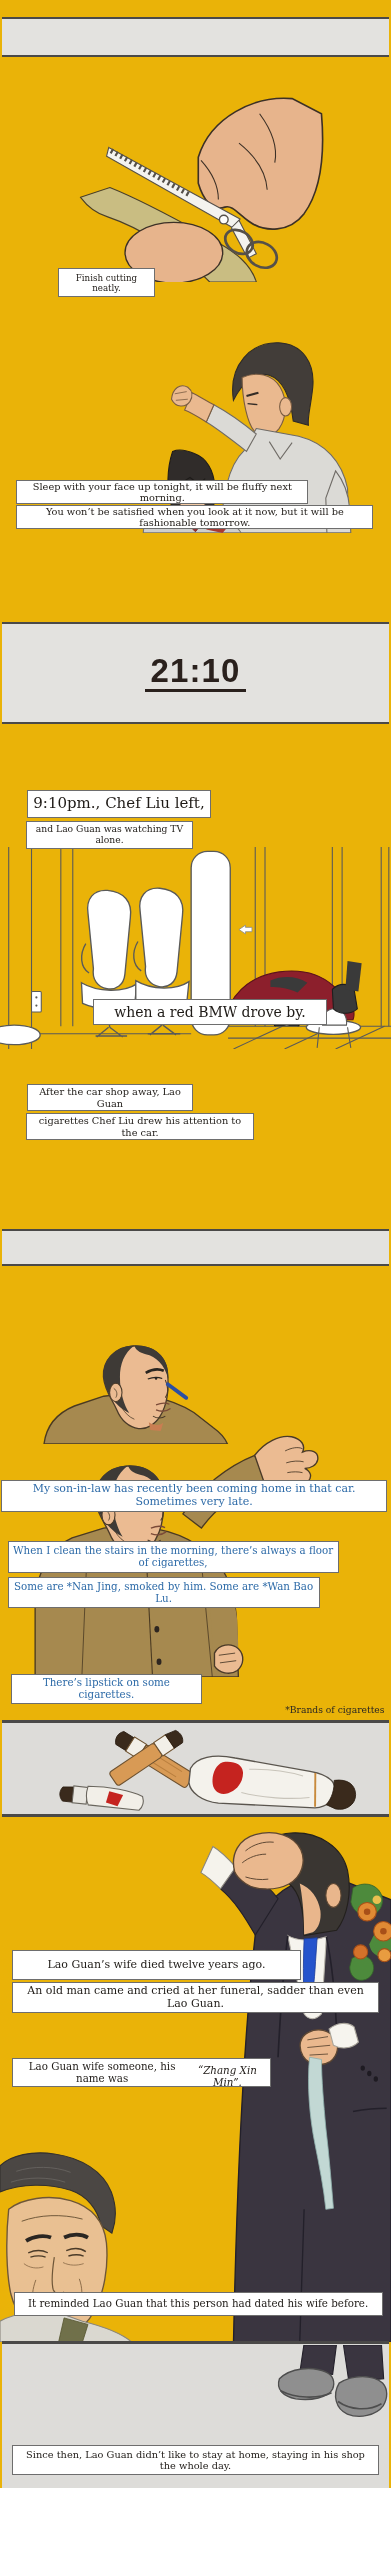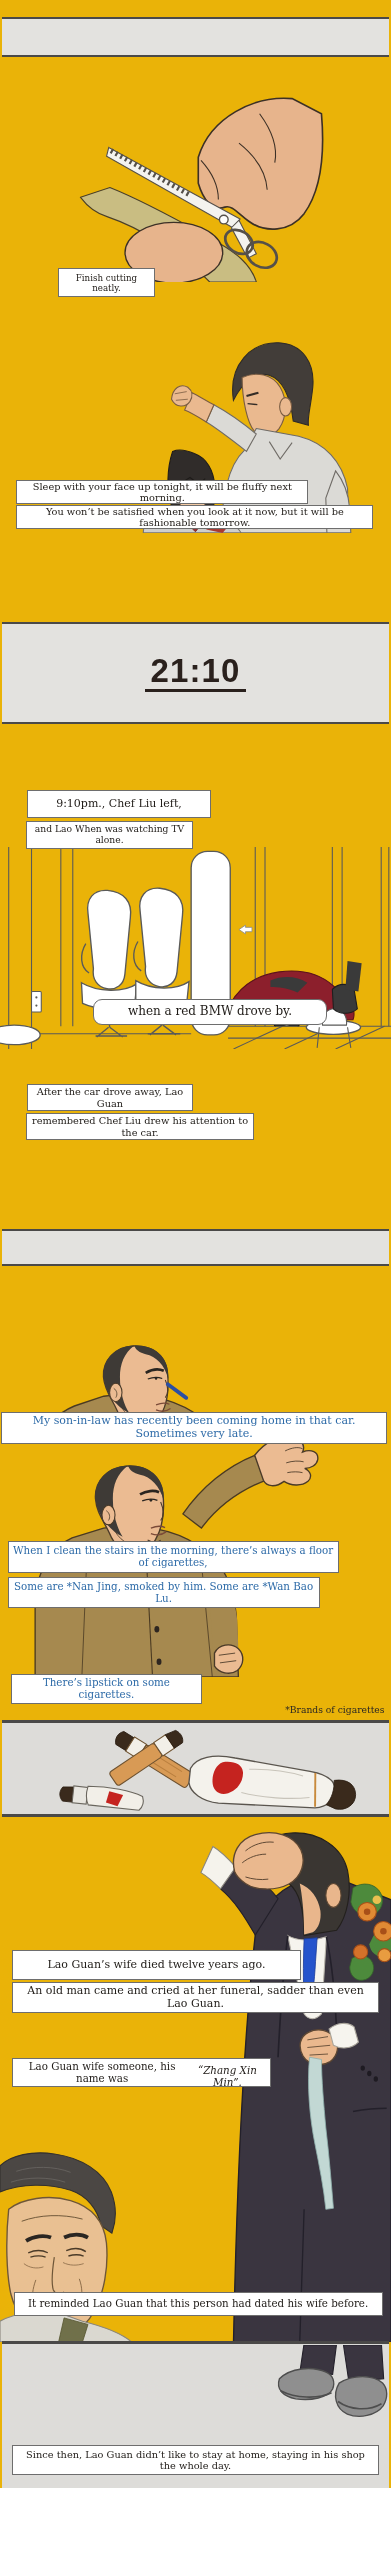--- a/index.html
+++ b/index.html
@@ -76,25 +76,25 @@
     <span>Sleep with your face up tonight, it will be fluffy next morning.</span>
   </div>
   <div class="cap" style="left:16.3px;top:505px;width:357px;height:24px;">
     <span>You won’t be satisfied when you look at it now, but it will be fashionable tomorrow.</span>
   </div>
 
   <div class="band" style="top:622px;height:102px;display:flex;align-items:center;justify-content:center;">
     <div class="time">21:10</div>
   </div>
 
-  <div class="cap" style="left:27px;top:790px;width:184px;height:28px;font-size:11px;">
+  <div class="cap" style="left:27px;top:790px;width:184px;height:28px;font-size:15px;">
     <span>9:10pm., Chef Liu left,</span>
   </div>
   <div class="cap" style="left:26px;top:821px;width:167px;height:28px;font-size:9.2px;">
-    <span>and Lao When was watching TV alone.</span>
+    <span>and Lao Guan was watching TV alone.</span>
   </div>
 
   <svg style="left:0;top:847px;" width="391" height="202" viewBox="0 0 720 372">
     <g stroke="#5a5a58" stroke-width="2" fill="none">
       <line x1="16" y1="0" x2="16" y2="372"></line>
         <line x1="58" y1="0" x2="58" y2="372"></line>
       <line x1="112" y1="0" x2="112" y2="330"></line>
         <line x1="134" y1="0" x2="134" y2="330"></line>
       <line x1="470" y1="0" x2="470" y2="330"></line>
         <line x1="488" y1="0" x2="488" y2="330"></line>
@@ -137,29 +137,29 @@
     <circle cx="67" cy="277" r="2" fill="#5a5a58"></circle>
       <circle cx="67" cy="292" r="2" fill="#5a5a58"></circle>
     <ellipse cx="26" cy="346" rx="48" ry="18" fill="#ffffff" stroke="#5a5a58" stroke-width="2.5"></ellipse>
     <ellipse cx="614" cy="332" rx="50" ry="13" fill="#ffffff" stroke="#5a5a58" stroke-width="2.5"></ellipse>
     <path d="M588,332 L584,370 M640,332 L646,370" stroke="#5a5a58" stroke-width="2" fill="none"></path>
     <path d="M594,328 C592,308 604,296 618,298 C632,300 640,312 638,328 Z" fill="#ffffff" stroke="#5a5a58" stroke-width="2"></path>
     <path d="M612,262 C624,250 642,250 652,262 L658,298 C644,310 624,308 614,298 Z" fill="#3a3a3a" stroke="#1e1e1e" stroke-width="2"></path>
     <path d="M640,210 L666,214 L660,266 L636,262 Z" fill="#3a3a3a"></path>
   </svg>
 
-  <div class="cap" style="left:93px;top:999px;width:234px;height:26px;font-size:12px;z-index:45;border-radius:9px;">
+  <div class="cap" style="left:93px;top:999px;width:234px;height:26px;font-size:14px;z-index:45;">
     <span>when a red BMW drove by.</span>
   </div>
 
   <div class="cap" style="left:27px;top:1084px;width:166px;height:27px;">
-    <span>After the car drove away, Lao Guan</span>
+    <span>After the car shop away, Lao Guan</span>
   </div>
   <div class="cap" style="left:26px;top:1113px;width:228px;height:27px;">
-    <span>remembered Chef Liu drew his attention to the car.</span>
+    <span>cigarettes Chef Liu drew his attention to the car.</span>
   </div>
 
   <div class="band" style="top:1229px;height:37px;"></div>
 
   <svg width="0" height="0" style="position:absolute">
     <defs>
       <g id="balding-head">
         <path d="M10,70 C8,38 32,12 68,10 C104,8 130,28 134,60 C138,95 132,126 120,146 C110,162 94,172 78,170 C60,168 44,154 36,134 C26,112 12,96 10,70 Z" fill="#ebbb92" stroke="#4a3a28" stroke-width="2.5"></path>
         <path d="M10,70 C8,35 34,10 70,9 C50,24 42,45 42,70 C42,100 50,124 60,140 C40,130 14,106 10,70 Z" fill="#3e3a36"></path>
         <path d="M70,9 C108,7 132,30 135,58 L136,74 C128,46 112,30 92,26 C80,23 72,17 70,9 Z" fill="#3e3a36"></path>
@@ -177,21 +177,21 @@
     </defs>
   </svg>
 
   <svg style="left:22px;top:1292px;" width="348" height="152" viewBox="0 0 640 280">
     <path d="M40,280 C44,248 62,224 96,210 L150,192 C210,182 272,194 316,222 L352,250 C366,260 374,270 378,280 Z" fill="#a6894f" stroke="#4a3a22" stroke-width="2.5"></path>
     <path d="M196,196 L214,226 L238,198" fill="none" stroke="#4a3a22" stroke-width="2"></path>
     <use href="#balding-head" transform="translate(140,90) scale(0.95)"></use>
     <path d="M268,170 L302,195" stroke="#2b4fa3" stroke-width="7" stroke-linecap="round"></path>
   </svg>
 
-  <div class="cap blue" style="left:1.1px;top:1412px;width:386px;height:31.5px;font-size:11px;">
+  <div class="cap blue" style="left:1.1px;top:1480px;width:386px;height:31.5px;font-size:11px;">
     <span>My son-in-law has recently been coming home in that car. Sometimes very late.</span>
   </div>
 
   <svg style="left:22px;top:1427px;" width="348" height="250" viewBox="0 0 640 460">
     <path d="M296,160 C330,110 378,72 428,52 L448,98 C402,116 360,146 330,186 Z" fill="#a6894f" stroke="#4a3a22" stroke-width="2.5"></path>
     <path d="M428,52 C446,28 474,14 496,18 C514,22 522,34 516,46 C532,40 546,46 544,60 C542,70 532,76 520,76 C532,82 534,92 526,100 C514,110 494,108 482,100 C466,112 450,110 444,98 Z" fill="#ebbb92" stroke="#4a3a28" stroke-width="2.5"></path>
     <path d="M484,44 C496,38 508,36 516,40 M486,66 C498,62 510,62 518,64 M488,84 C498,82 508,82 516,84" fill="none" stroke="#4a3a28" stroke-width="1.6"></path>
     <path d="M24,460 L24,316 C30,262 52,222 92,204 L150,186 C214,176 280,188 324,218 L352,242 C376,264 390,304 394,346 L398,460 Z" fill="#a6894f" stroke="#4a3a22" stroke-width="2.5"></path>
     <path d="M228,228 L240,460" fill="none" stroke="#4a3a22" stroke-width="2"></path>
     <path d="M120,220 L110,460 M330,250 L350,460" fill="none" stroke="#4a3a22" stroke-width="1.5"></path>

